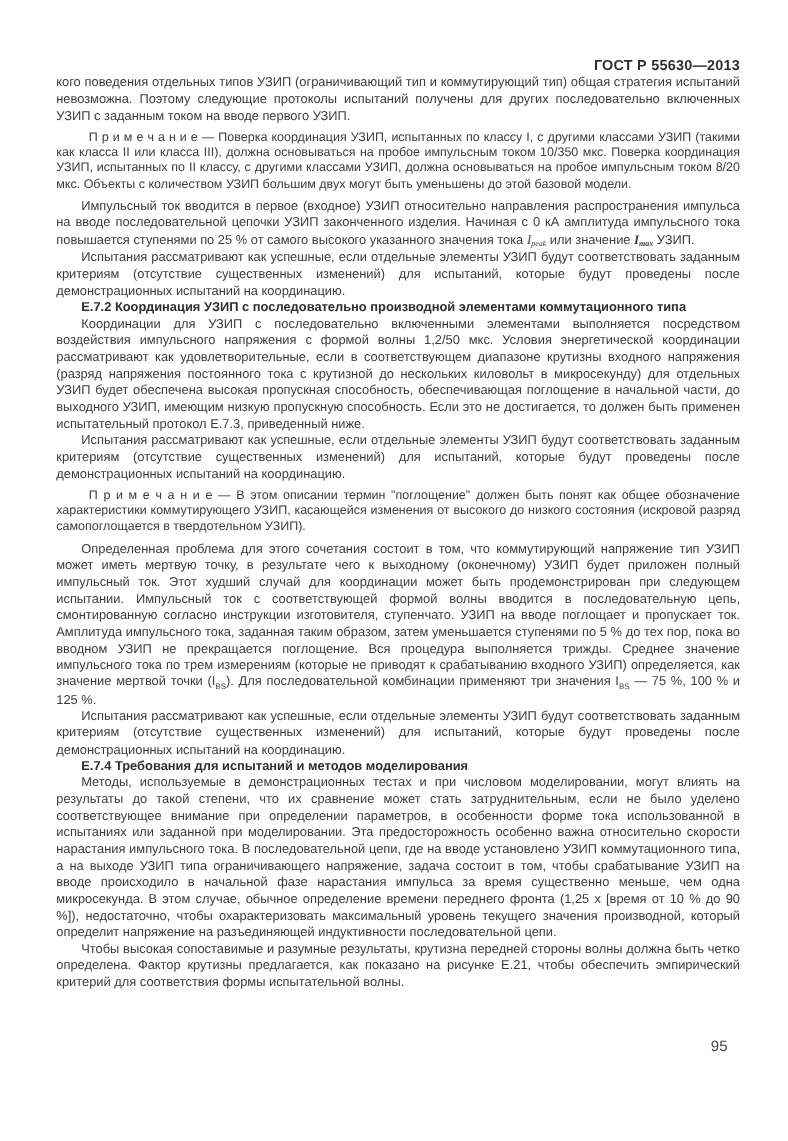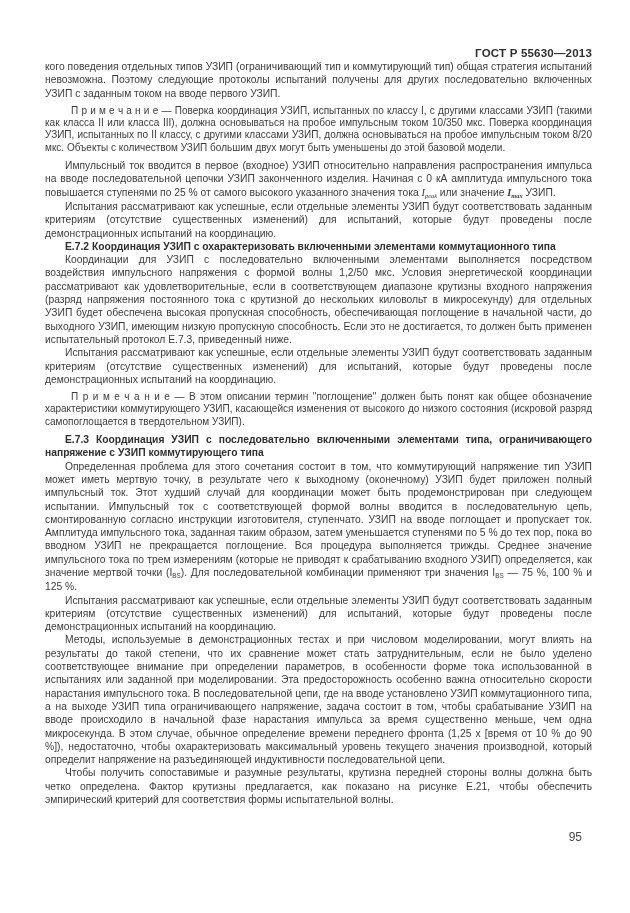--- a/index.html
+++ b/index.html
@@ -73,25 +73,25 @@
 <body>
 
 <div class="page">
   <div class="doc-header">ГОСТ Р 55630—2013</div>
 
   <div class="content">
       <p class="body no-indent">кого поведения отдельных типов УЗИП (ограничивающий тип и коммутирующий тип) общая стратегия испытаний невозможна. Поэтому следующие протоколы испытаний получены для других последовательно включенных УЗИП с заданным током на вводе первого УЗИП.</p>
       <p class="note">П р и м е ч а н и е — Поверка координация УЗИП, испытанных по классу I, с другими классами УЗИП (такими как класса II или класса III), должна основываться на пробое импульсным током 10/350 мкс. Поверка координация УЗИП, испытанных по II классу, с другими классами УЗИП, должна основываться на пробое импульсным током 8/20 мкс. Объекты с количеством УЗИП большим двух могут быть уменьшены до этой базовой модели.</p>
       <p class="body">Импульсный ток вводится в первое (входное) УЗИП относительно направления распространения импульса на вводе последовательной цепочки УЗИП законченного изделия. Начиная с 0 кА амплитуда импульсного тока повышается ступенями по 25 % от самого высокого указанного значения тока <span class="tok it">I<sub>peak</sub></span> или значение <span class="tok it bd">I<sub>max</sub></span> УЗИП.</p>
       <p class="body">Испытания рассматривают как успешные, если отдельные элементы УЗИП будут соответствовать заданным критериям (отсутствие существенных изменений) для испытаний, которые будут проведены после демонстрационных испытаний на координацию.</p>
-      <p class="heading">Е.7.2 Координация УЗИП с охарактеризовать включенными элементами коммутационного типа</p>
+      <p class="heading">Е.7.2 Координация УЗИП с последовательно производной элементами коммутационного типа</p>
       <p class="body">Координации для УЗИП с последовательно включенными элементами выполняется посредством воздействия импульсного напряжения с формой волны 1,2/50 мкс. Условия энергетической координации рассматривают как удовлетворительные, если в соответствующем диапазоне крутизны входного напряжения (разряд напряжения постоянного тока с крутизной до нескольких киловольт в микросекунду) для отдельных УЗИП будет обеспечена высокая пропускная способность, обеспечивающая поглощение в начальной части, до выходного УЗИП, имеющим низкую пропускную способность. Если это не достигается, то должен быть применен испытательный протокол Е.7.3, приведенный ниже.</p>
       <p class="body">Испытания рассматривают как успешные, если отдельные элементы УЗИП будут соответствовать заданным критериям (отсутствие существенных изменений) для испытаний, которые будут проведены после демонстрационных испытаний на координацию.</p>
       <p class="note">П р и м е ч а н и е — В этом описании термин "поглощение" должен быть понят как общее обозначение характеристики коммутирующего УЗИП, касающейся изменения от высокого до низкого состояния (искровой разряд самопоглощается в твердотельном УЗИП).</p>
-      <p class="heading">Е.7.3 Координация УЗИП с последовательно включенными элементами типа, ограничивающего напряжение с УЗИП коммутирующего типа</p>
       <p class="body">Определенная проблема для этого сочетания состоит в том, что коммутирующий напряжение тип УЗИП может иметь мертвую точку, в результате чего к выходному (оконечному) УЗИП будет приложен полный импульсный ток. Этот худший случай для координации может быть продемонстрирован при следующем испытании. Импульсный ток с соответствующей формой волны вводится в последовательную цепь, смонтированную согласно инструкции изготовителя, ступенчато. УЗИП на вводе поглощает и пропускает ток. Амплитуда импульсного тока, заданная таким образом, затем уменьшается ступенями по 5 % до тех пор, пока во вводном УЗИП не прекращается поглощение. Вся процедура выполняется трижды. Среднее значение импульсного тока по трем измерениям (которые не приводят к срабатыванию входного УЗИП) определяется, как значение мертвой точки (<span class="tok">I<sub>BS</sub></span>). Для последовательной комбинации применяют три значения <span class="tok">I<sub>BS</sub></span> — 75 %, 100 % и 125 %.</p>
       <p class="body">Испытания рассматривают как успешные, если отдельные элементы УЗИП будут соответствовать заданным критериям (отсутствие существенных изменений) для испытаний, которые будут проведены после демонстрационных испытаний на координацию.</p>
+      <p class="heading">Е.7.4 Требования для испытаний и методов моделирования</p>
       <p class="body">Методы, используемые в демонстрационных тестах и при числовом моделировании, могут влиять на результаты до такой степени, что их сравнение может стать затруднительным, если не было уделено соответствующее внимание при определении параметров, в особенности форме тока использованной в испытаниях или заданной при моделировании. Эта предосторожность особенно важна относительно скорости нарастания импульсного тока. В последовательной цепи, где на вводе установлено УЗИП коммутационного типа, а на выходе УЗИП типа ограничивающего напряжение, задача состоит в том, чтобы срабатывание УЗИП на вводе происходило в начальной фазе нарастания импульса за время существенно меньше, чем одна микросекунда. В этом случае, обычное определение времени переднего фронта (1,25 x [время от 10 % до 90 %]), недостаточно, чтобы охарактеризовать максимальный уровень текущего значения производной, который определит напряжение на разъединяющей индуктивности последовательной цепи.</p>
-      <p class="body">Чтобы получить сопоставимые и разумные результаты, крутизна передней стороны волны должна быть четко определена. Фактор крутизны предлагается, как показано на рисунке Е.21, чтобы обеспечить эмпирический критерий для соответствия формы испытательной волны.</p>
+      <p class="body">Чтобы высокая сопоставимые и разумные результаты, крутизна передней стороны волны должна быть четко определена. Фактор крутизны предлагается, как показано на рисунке Е.21, чтобы обеспечить эмпирический критерий для соответствия формы испытательной волны.</p>
     </div>
 
   <div class="page-number">95</div>
 </div>
 
 </body></html>

